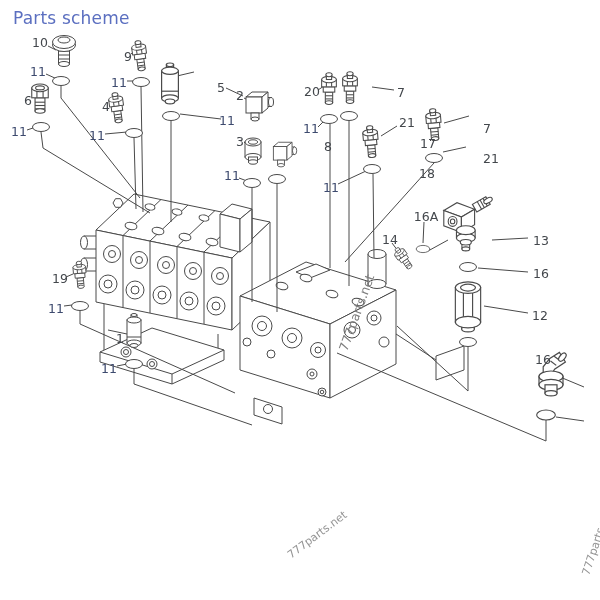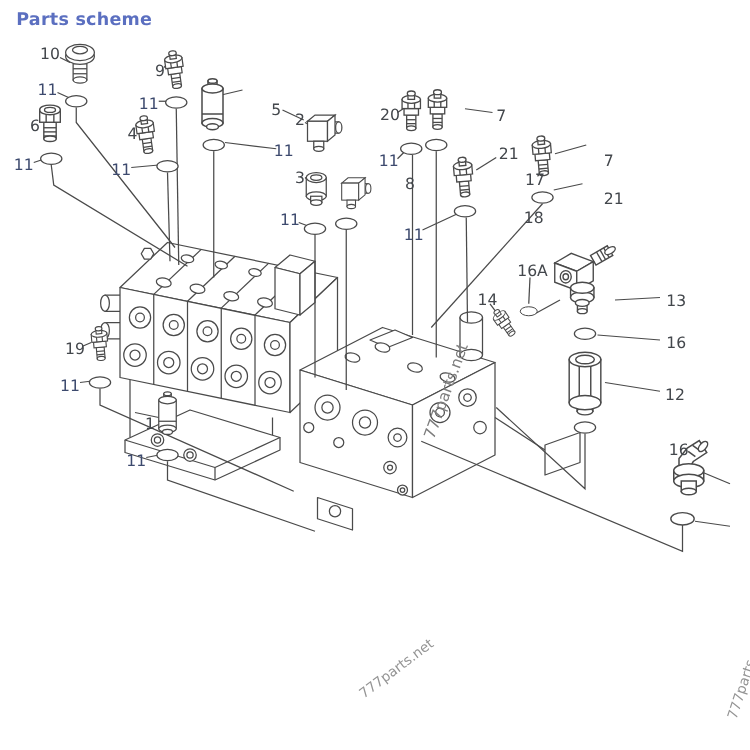--- a/index.html
+++ b/index.html
@@ -1,18 +1,18 @@
 <!DOCTYPE html>
 <html><head>
 <meta charset="utf-8">
 <style>
   html,body{margin:0;padding:0;background:#fff;}
   .stage{position:relative;width:600px;height:600px;background:#fff;overflow:hidden;
          font-family:"DejaVu Sans","Liberation Sans",sans-serif;}
-  .page-title{position:absolute;left:13px;top:8px;font-size:14px;letter-spacing:.2px;font-weight:bold;}
+  .page-title{position:absolute;left:13px;top:8px;font-size:17px;letter-spacing:.2px;}
   svg.scheme{position:absolute;left:0;top:0;}
   svg text{font-family:"DejaVu Sans","Liberation Sans",sans-serif;}
 </style>
 </head>
 <body>
 
 <div class="stage">
   <div class="page-title" style="color: rgb(91, 111, 192);">Parts scheme</div>
 
   <svg id="scheme-svg" class="scheme" width="600" height="600" viewBox="0 0 600 600">

